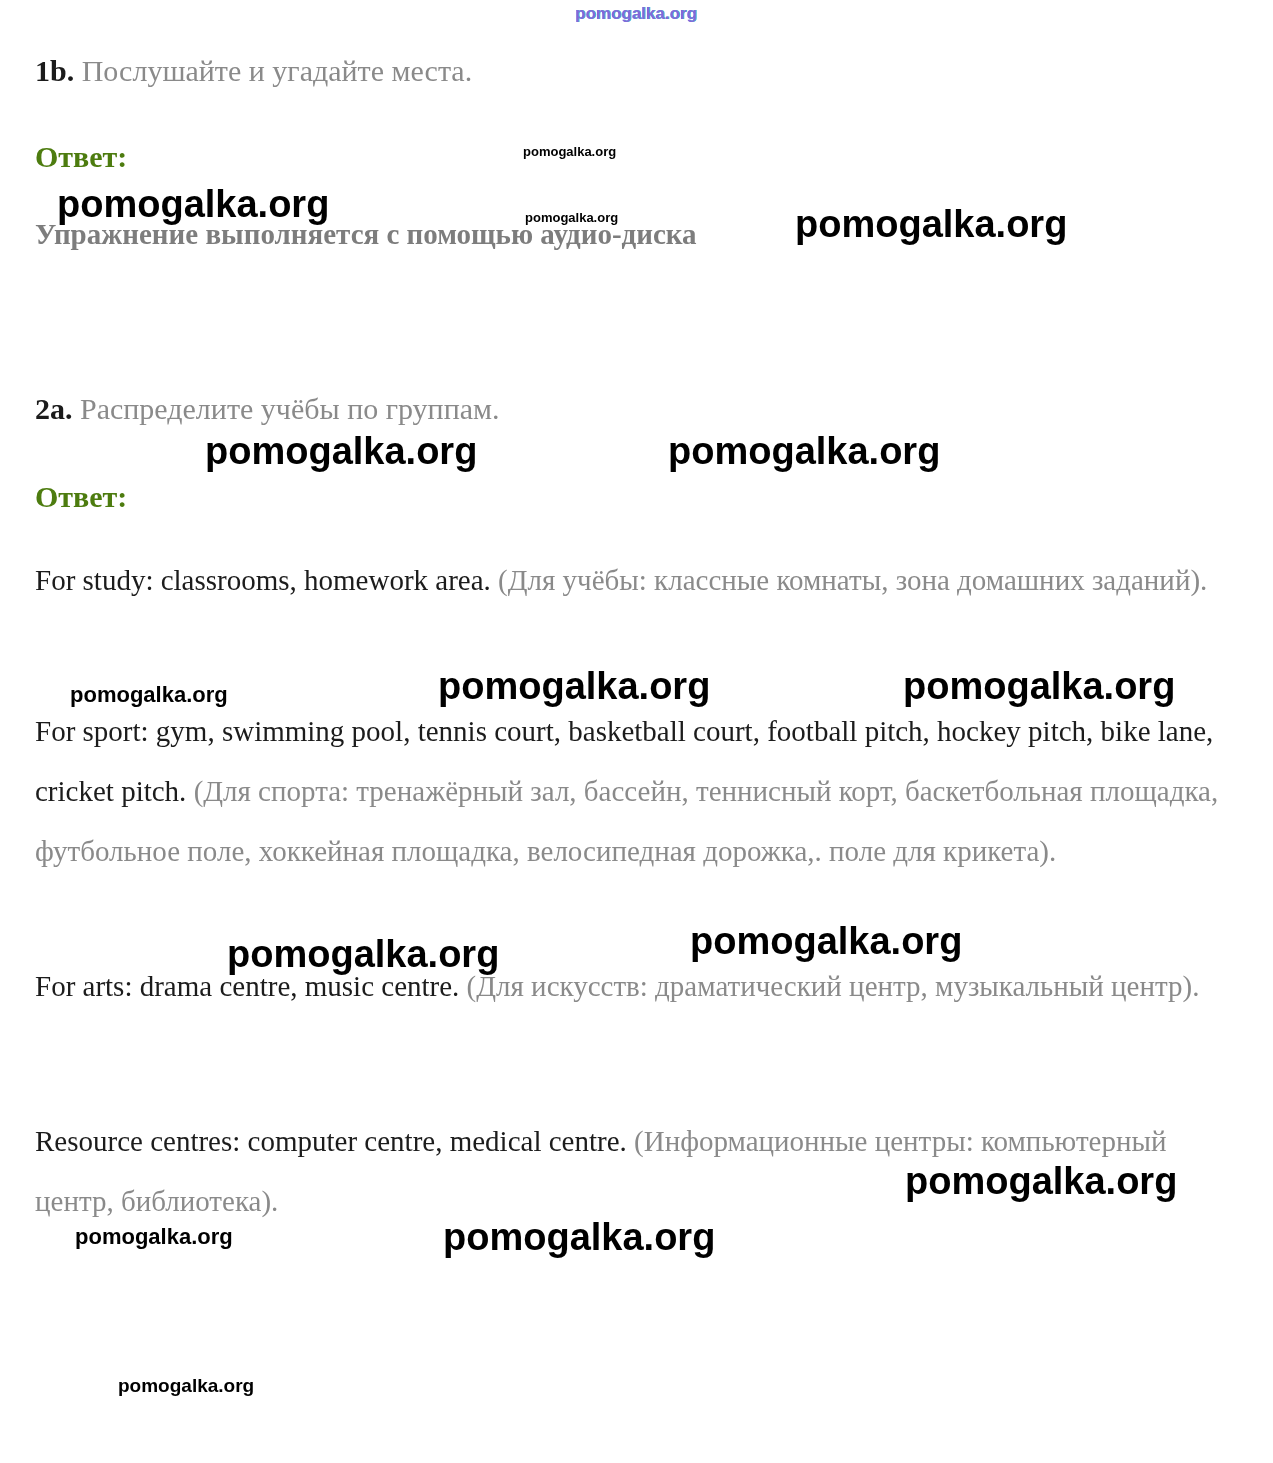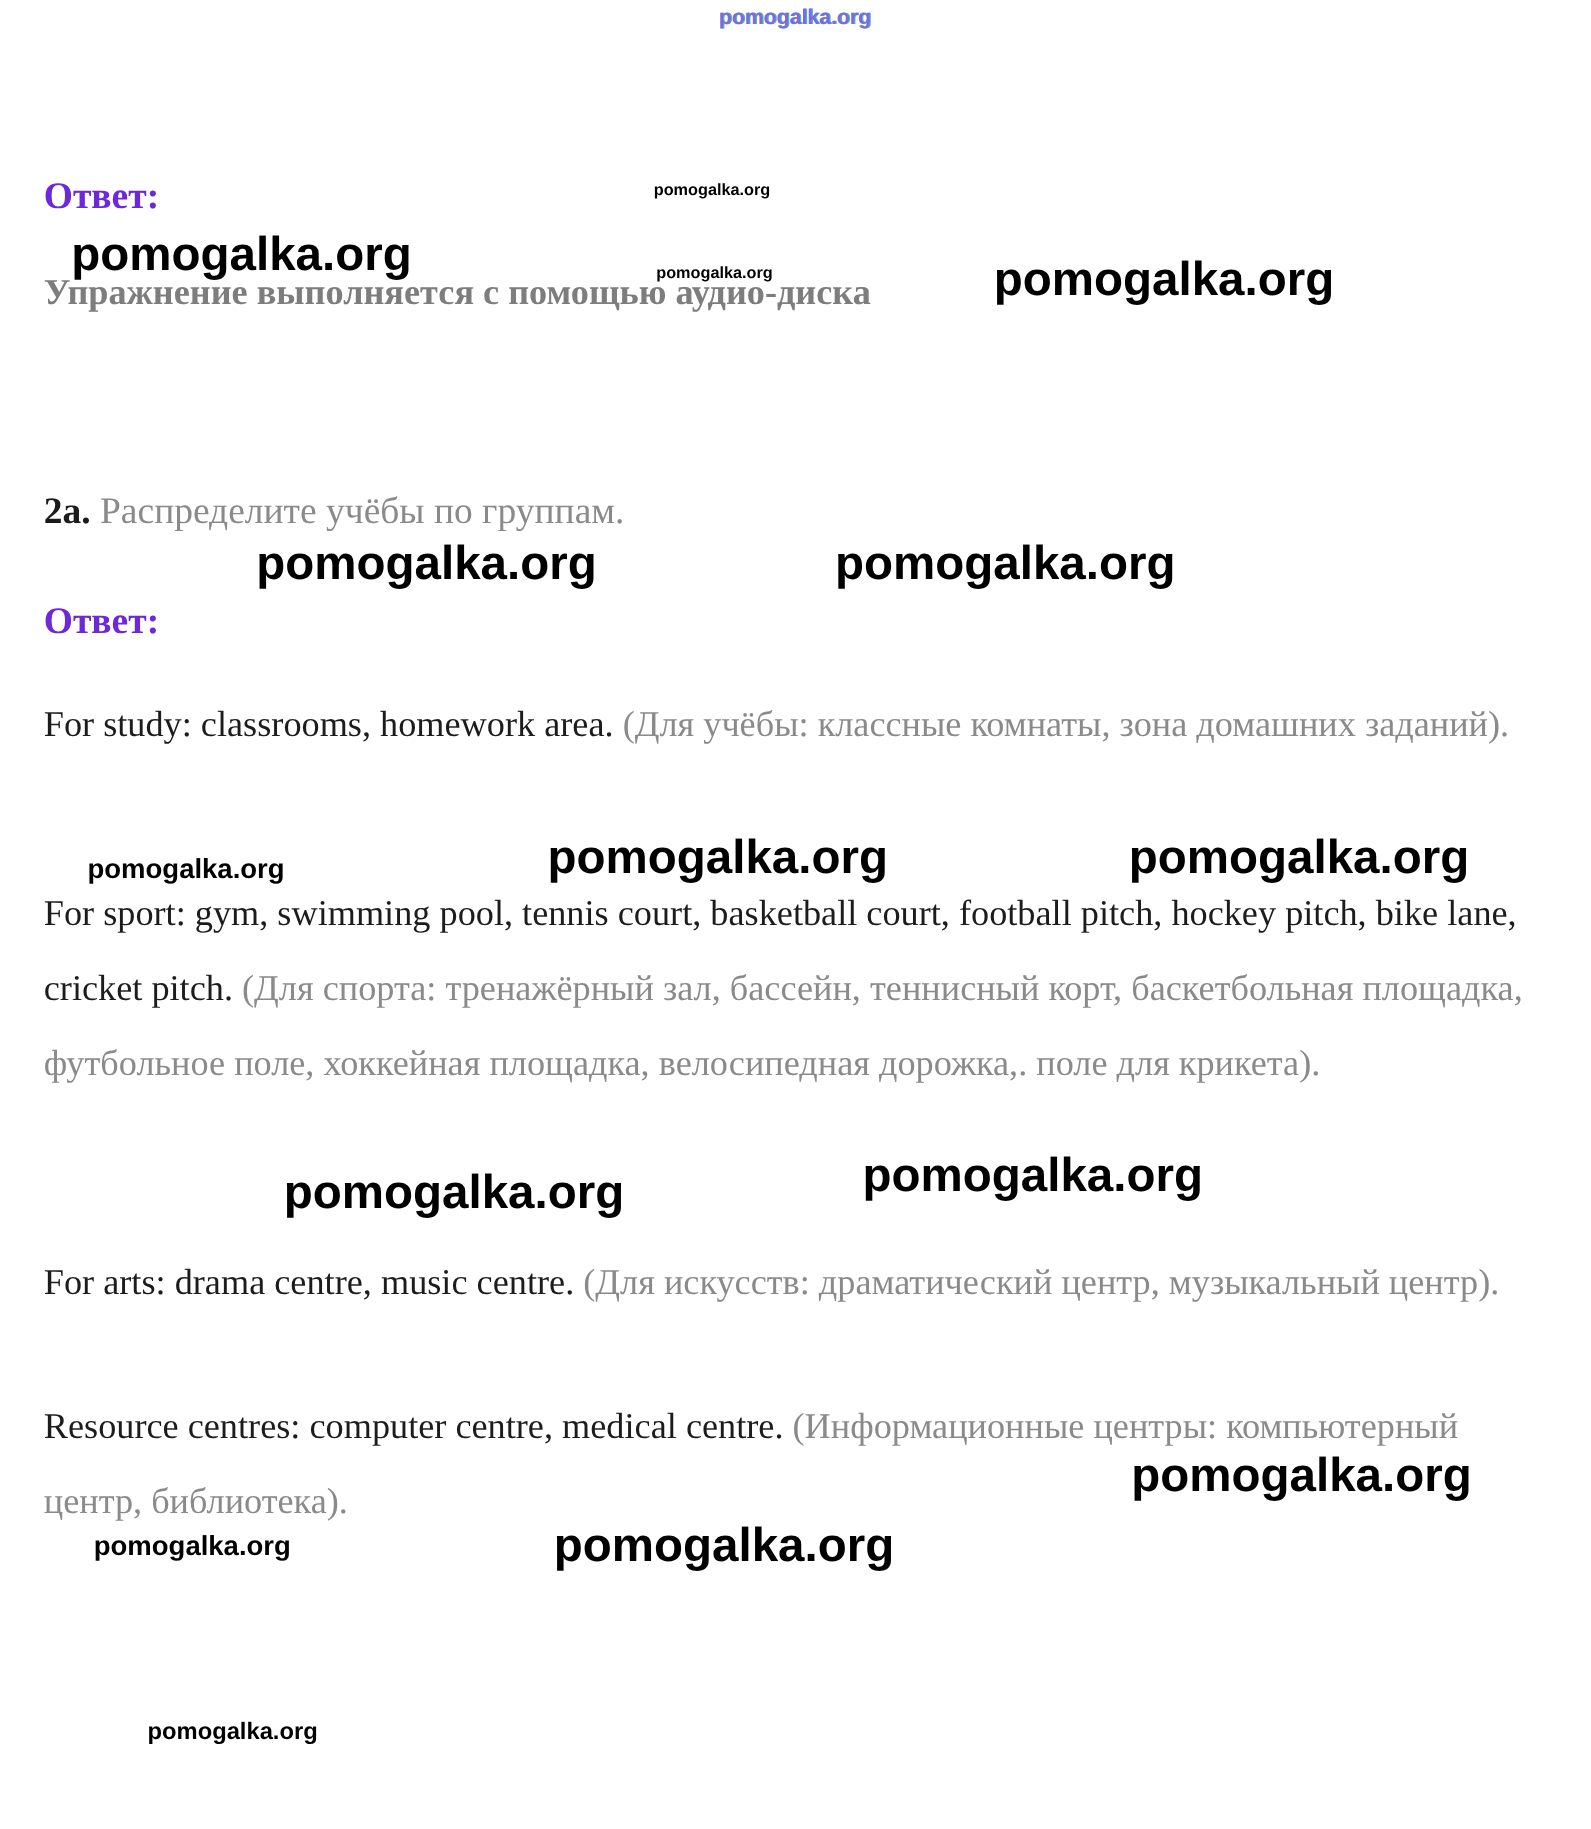--- a/index.html
+++ b/index.html
@@ -8,21 +8,21 @@
     width:1273px;
     height:1463px;
     background:#ffffff;
     font-family:"Liberation Serif", serif;
     overflow:hidden;
   }
   .block{position:absolute;left:35px;width:1210px;}
   .hline{font-size:30px;line-height:38px;white-space:nowrap;}
   .ex-num{font-weight:bold;color:#1b1b1b;}
   .instr{color:#8a8a8a;}
-  .answer-label{font-size:30px;font-weight:bold;color:#6d28d9;font-family:Liberation Serif, serif;}
+  .answer-label{font-size:30px;font-weight:bold;color:#4d7c0f;font-family:Liberation Serif, serif;}
   .note{font-size:29px;color:#7d7d7d;}
   .para{font-size:29px;line-height:60px;color:#1c1c1c;margin:0;text-align:left;}
   .para .ru{color:#8a8a8a;}
   
   .wm{
     position:absolute;
     font-family:"Liberation Sans", sans-serif;
     font-weight:bold;
     color:#000000;
     white-space:nowrap;
@@ -49,21 +49,21 @@
   .wm14{left:75px;top:1224px;}
   .wm15{left:443px;top:1216px;}
   .wm16{left:118px;top:1375px;font-size:19px;}
   .pos-ex1-header{top:52px;}
   .pos-ex1-answer{top:140px;}
   .pos-ex1-note{top:218px;font-weight:bold;}
   .pos-ex2-header{top:390px;}
   .pos-ex2-answer{top:480px;}
   .pos-p1{top:550px;}
   .pos-p2{top:701px;}
-  .pos-p3{top:996px;}
+  .pos-p3{top:956px;}
   .pos-p4{top:1111px;}
   .pos-p5{top:1261px;}
 </style>
 </head>
 <body>
 
 <div class="doc">
 
   <span class="wm wm-top wm1">pomogalka.org</span>
   <span class="wm wm-tiny wm2">pomogalka.org</span>
@@ -75,20 +75,24 @@
   <span class="wm wm-small wm8">pomogalka.org</span>
   <span class="wm wm-big wm9">pomogalka.org</span>
   <span class="wm wm-big wm10">pomogalka.org</span>
   <span class="wm wm-big wm11">pomogalka.org</span>
   <span class="wm wm-big wm12">pomogalka.org</span>
   <span class="wm wm-big wm13">pomogalka.org</span>
   <span class="wm wm-small wm14">pomogalka.org</span>
   <span class="wm wm-big wm15">pomogalka.org</span>
   <span class="wm wm16">pomogalka.org</span>
 
+  <div class="block hline pos-ex1-header">
+    <span class="ex-num">1b.</span>
+    <span class="instr">Послушайте и угадайте места.</span>
+  </div>
 
   <div class="block pos-ex1-answer">
     <span class="answer-label">Ответ:</span>
   </div>
 
   <div class="block pos-ex1-note">
     <span class="note">Упражнение выполняется с помощью аудио-диска</span>
   </div>
 
   <div class="block hline pos-ex2-header">

